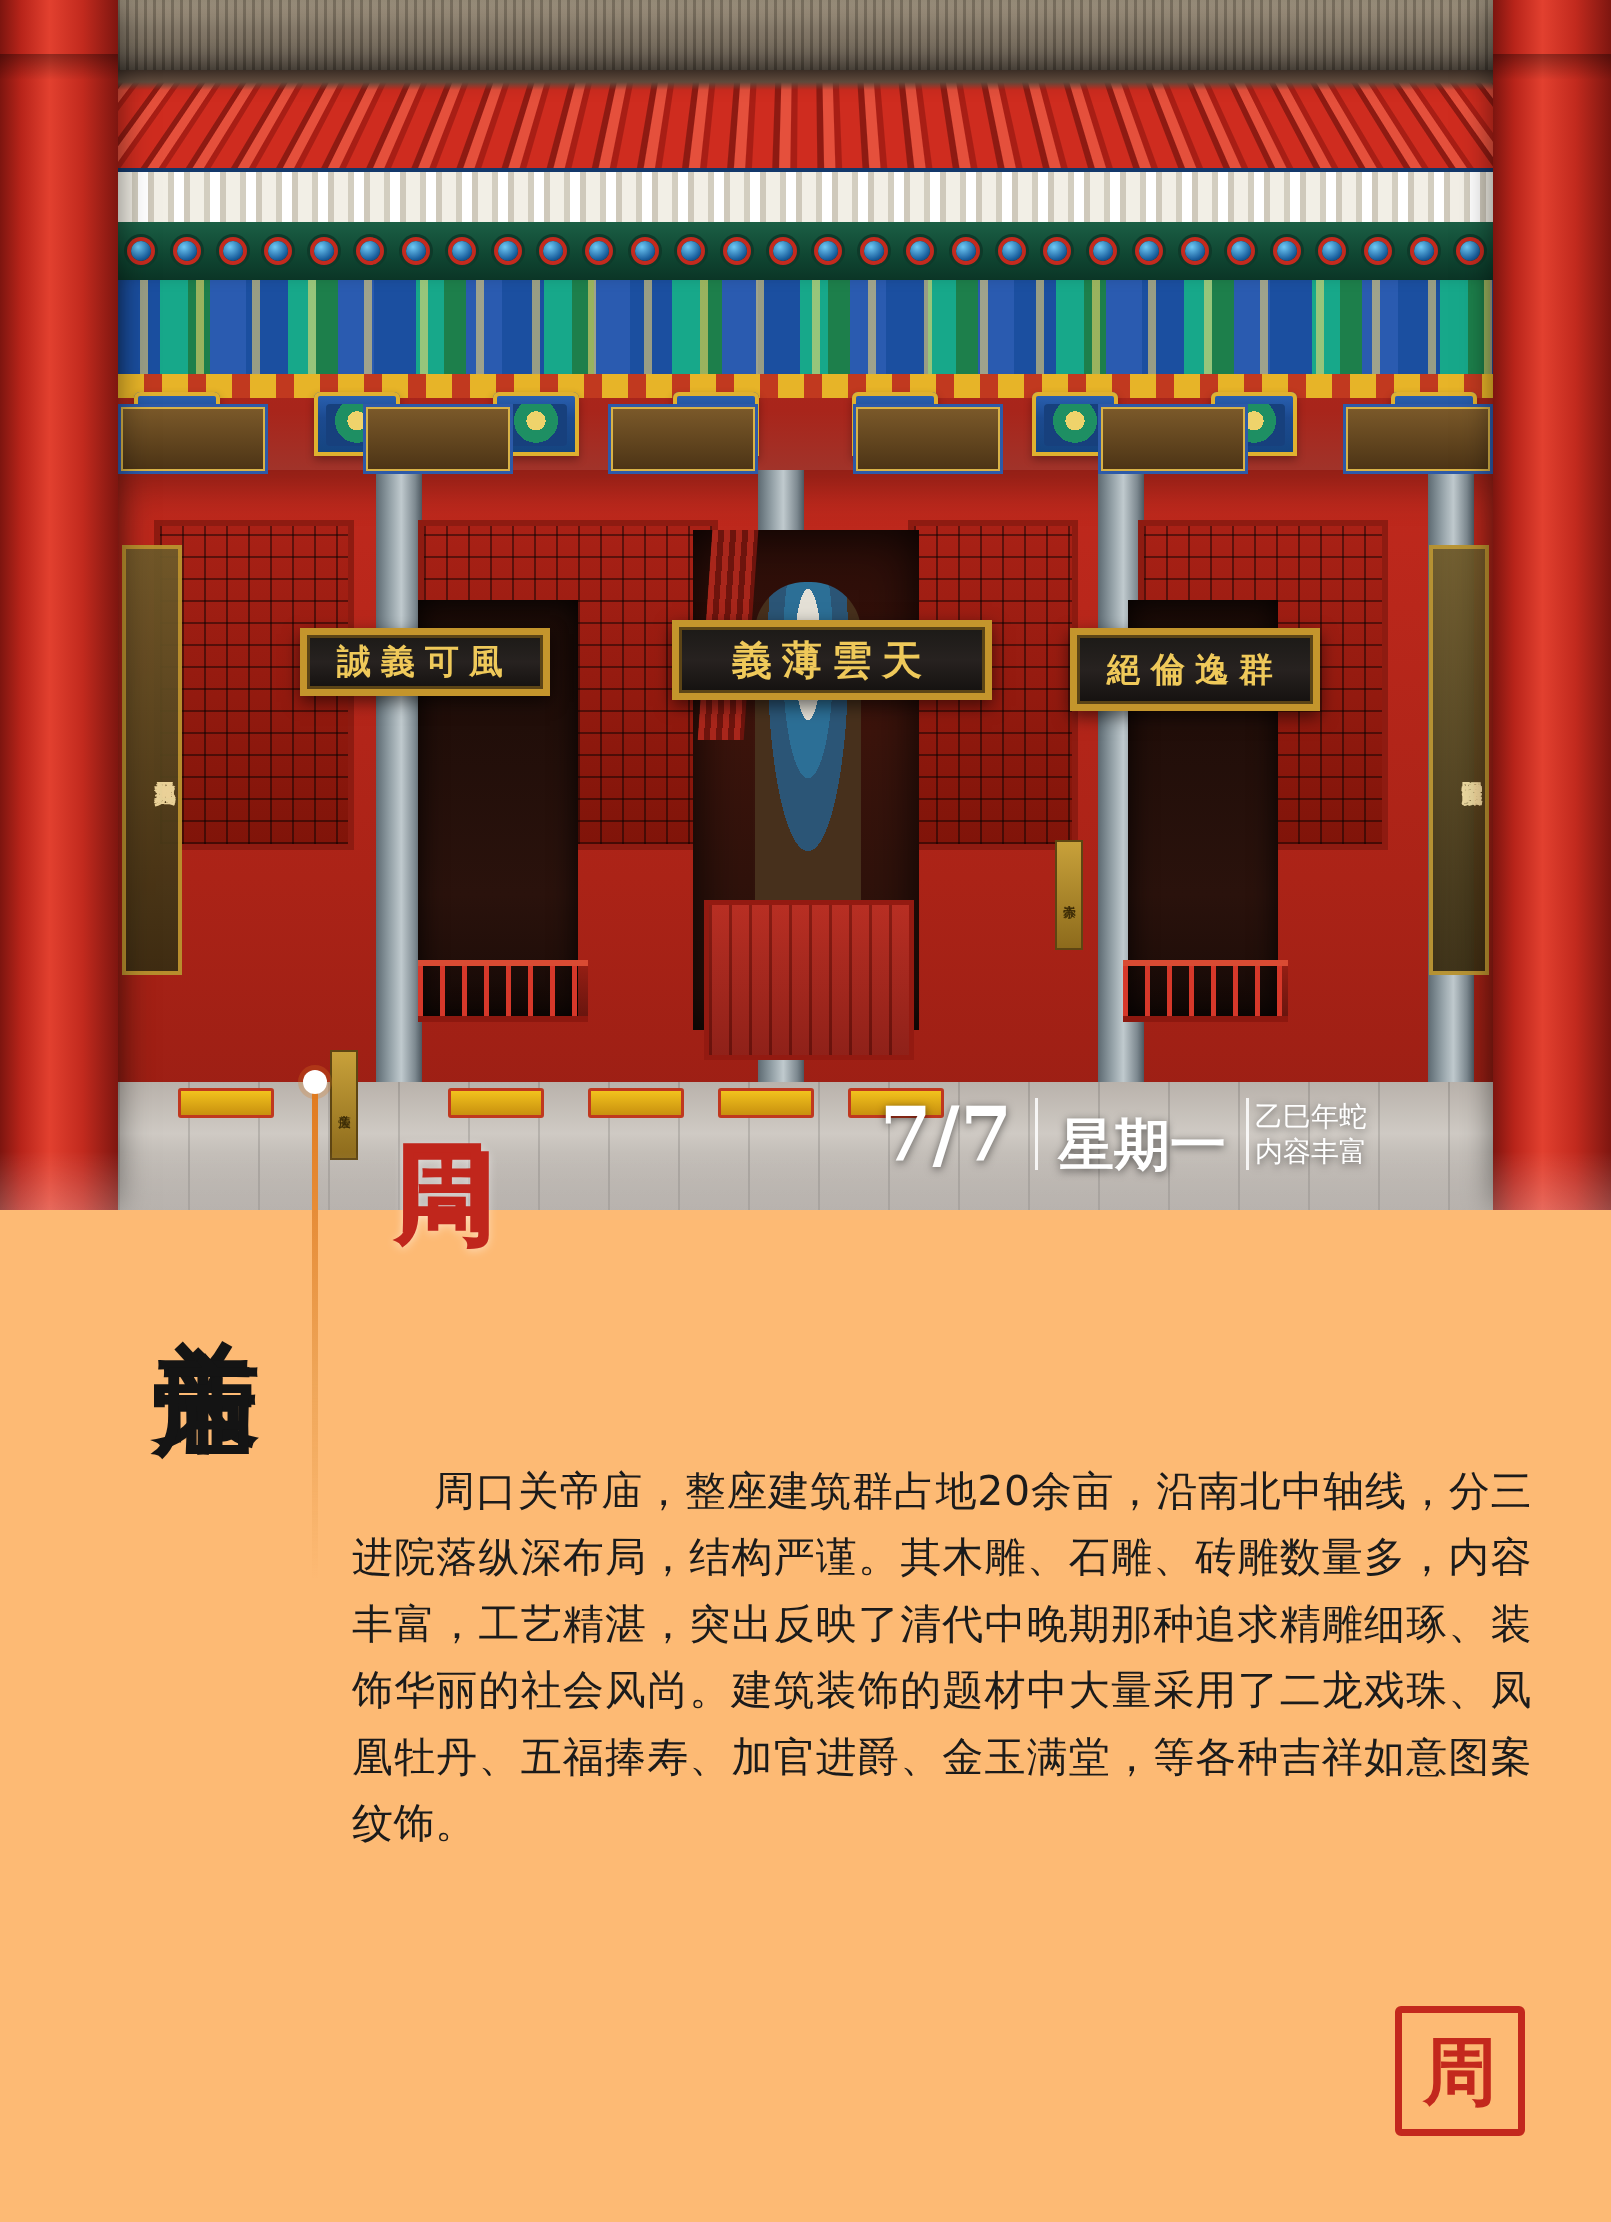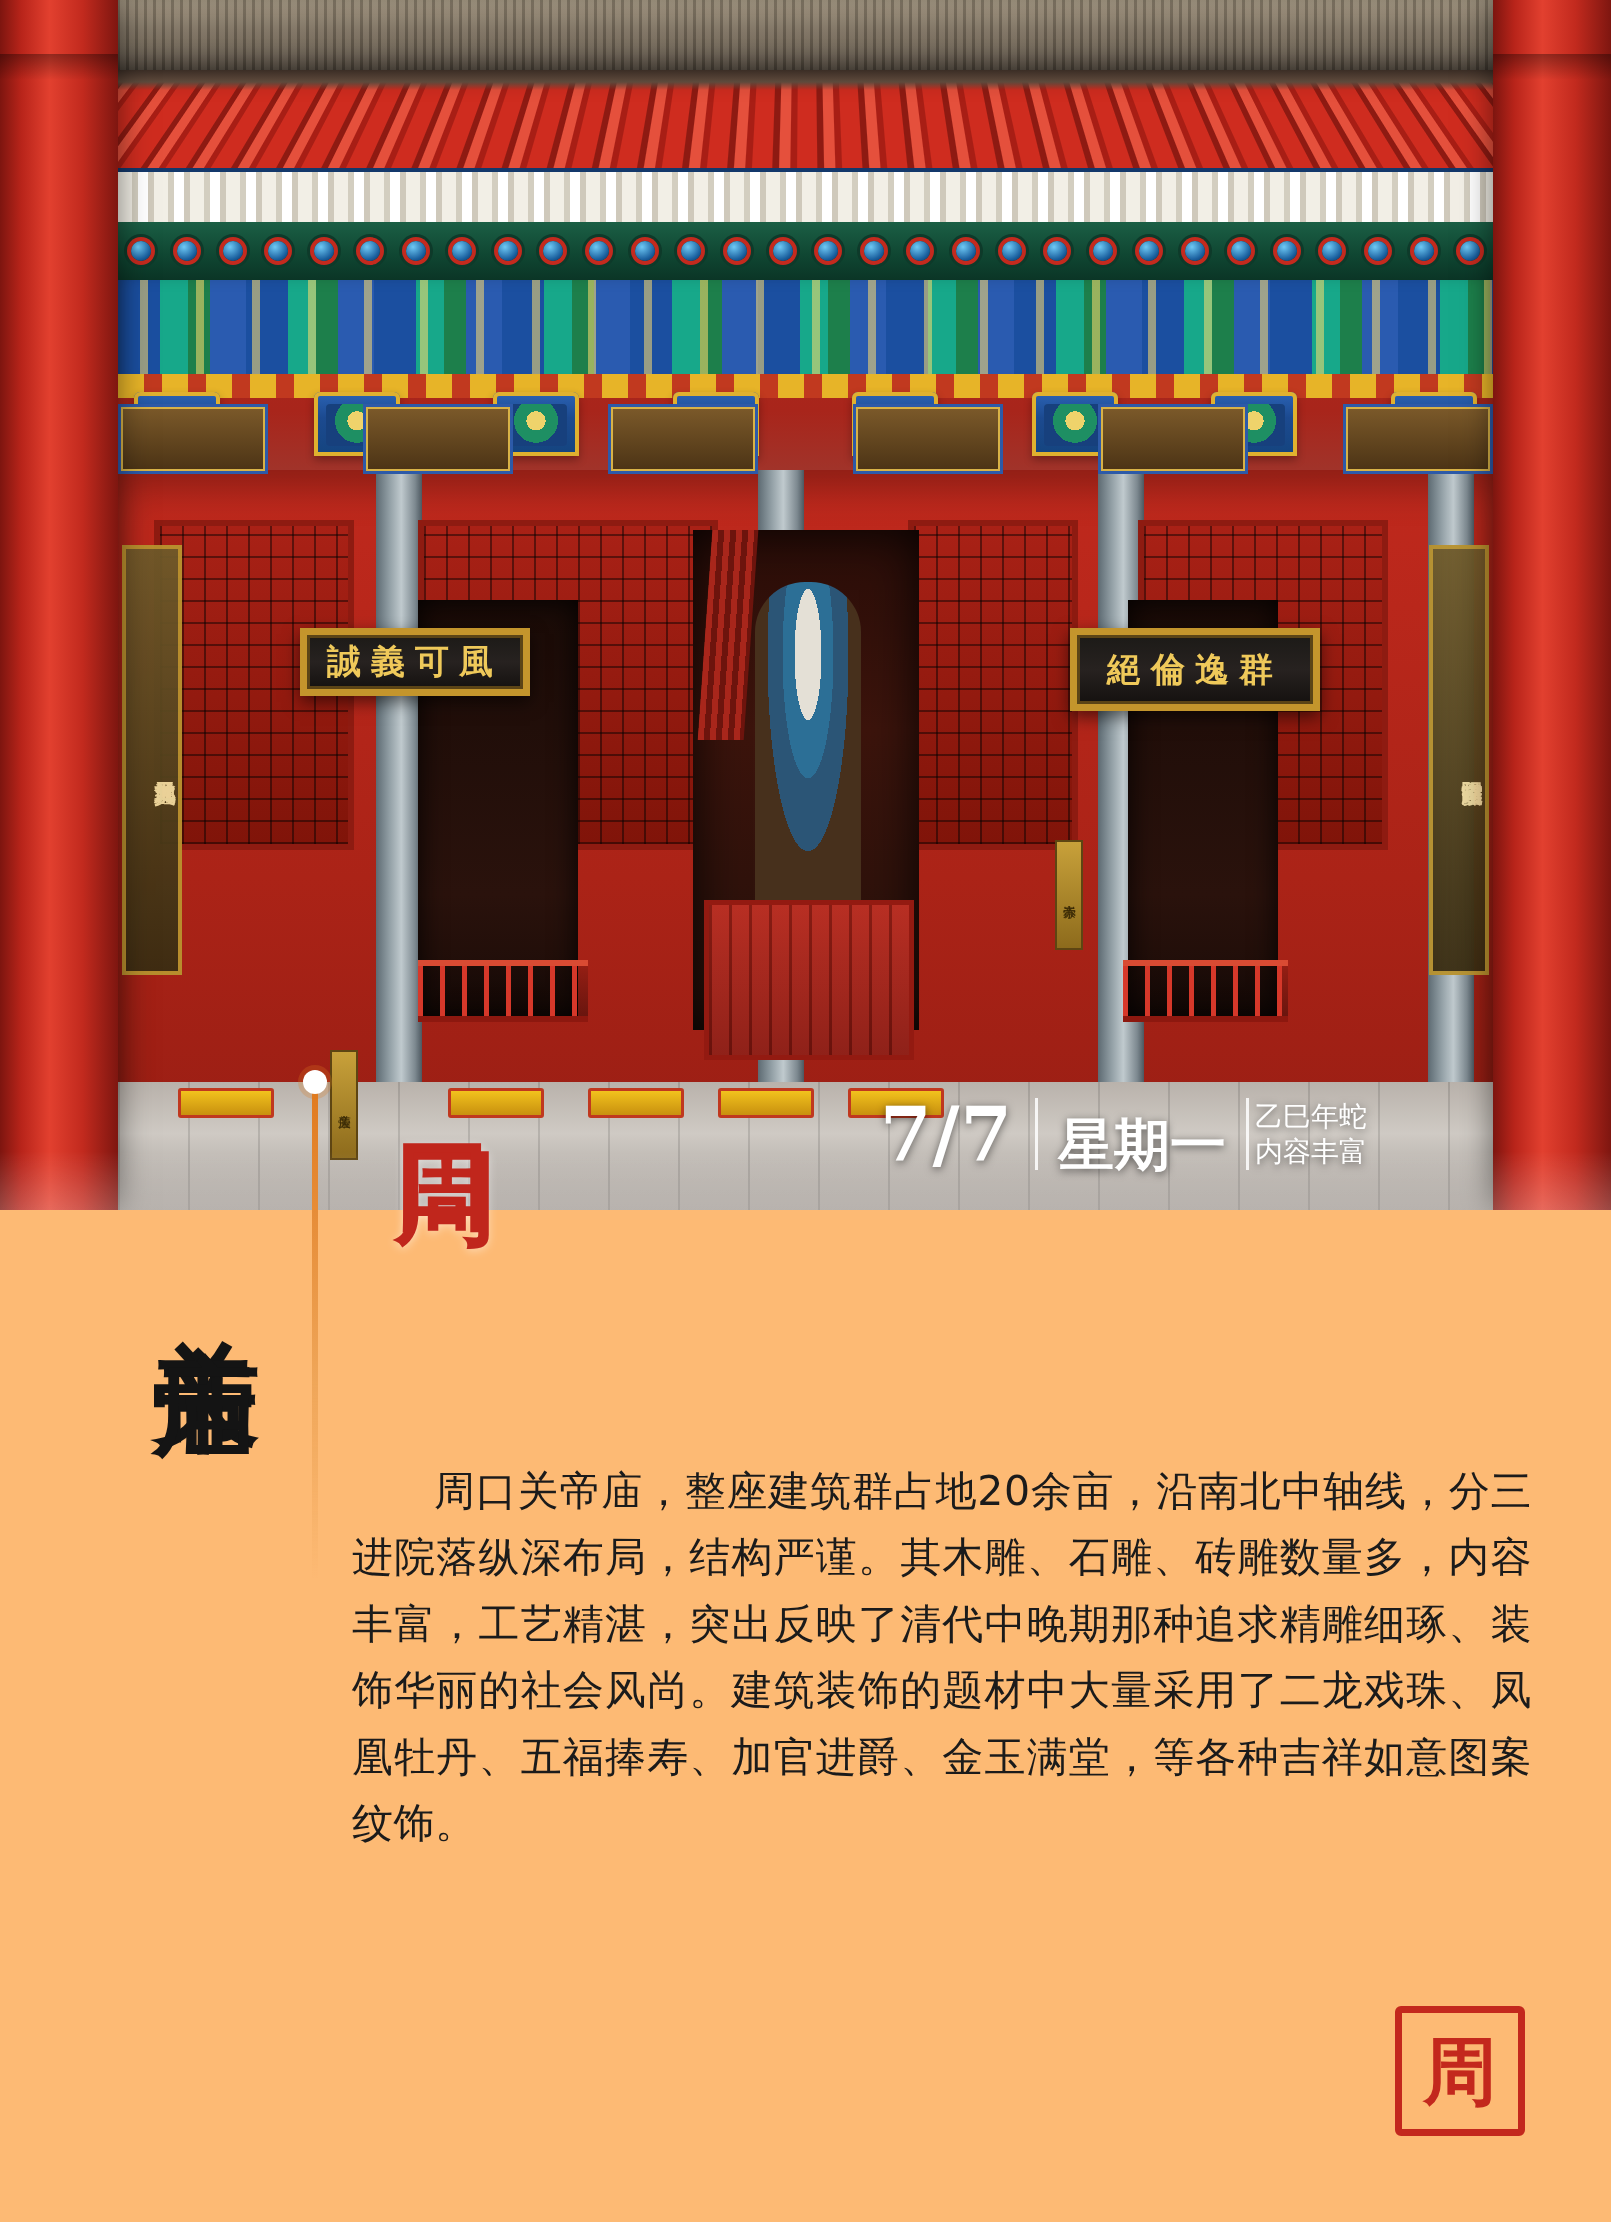--- a/index.html
+++ b/index.html
@@ -336,21 +336,21 @@
     box-shadow: 0 6px 16px rgba(0,0,0,.55), inset 0 0 0 3px #5b4416;
     display: flex;
     align-items: center;
     justify-content: center;
     color: #efc95a;
     font-family: "DejaVu Serif", "Liberation Serif", serif;
     letter-spacing: 10px;
     font-weight: 700;
     z-index: 4;
   }
-  .plaque-left  { left: 300px; top: 628px; width: 230px; height: 68px; font-size: 34px; }
+  .plaque-left  { left: 300px; top: 628px; width: 250px; height: 68px; font-size: 34px; }
   .plaque-mid   { left: 672px; top: 620px; width: 320px; height: 80px; font-size: 40px; }
   .plaque-right { left: 1070px; top: 628px; width: 250px; height: 83px; font-size: 34px; }
 
   
   .couplet {
     position: absolute;
     top: 545px;
     width: 60px; height: 430px;
     background: linear-gradient(180deg, #6f5a2a, #3a2d12);
     border: 4px solid #b9932f;
@@ -626,20 +626,21 @@
       <div class="terrace">
         <div class="cushion" style="left:60px"></div>
         <div class="cushion" style="left:330px"></div>
         <div class="cushion" style="left:470px"></div>
         <div class="cushion" style="left:600px"></div>
         <div class="cushion" style="left:730px"></div>
       </div>
     </div>
 
     <div class="plaque plaque-left">誠義可風</div>
+    <div class="plaque plaque-mid">義薄雲天</div>
     <div class="plaque plaque-right">絕倫逸群</div>
 
     <div class="couplet l">吴风如群其天地慈义无</div>
     <div class="couplet r">雷岸已空阳吴超疏漠安宁</div>
 
     <div class="tag" style="left:330px; top:1050px;">关帝庙</div>
     <div class="tag" style="left:1055px; top:840px;">崇赤帝</div>
 
     <div class="pillar left">
         <div class="cap"></div>

